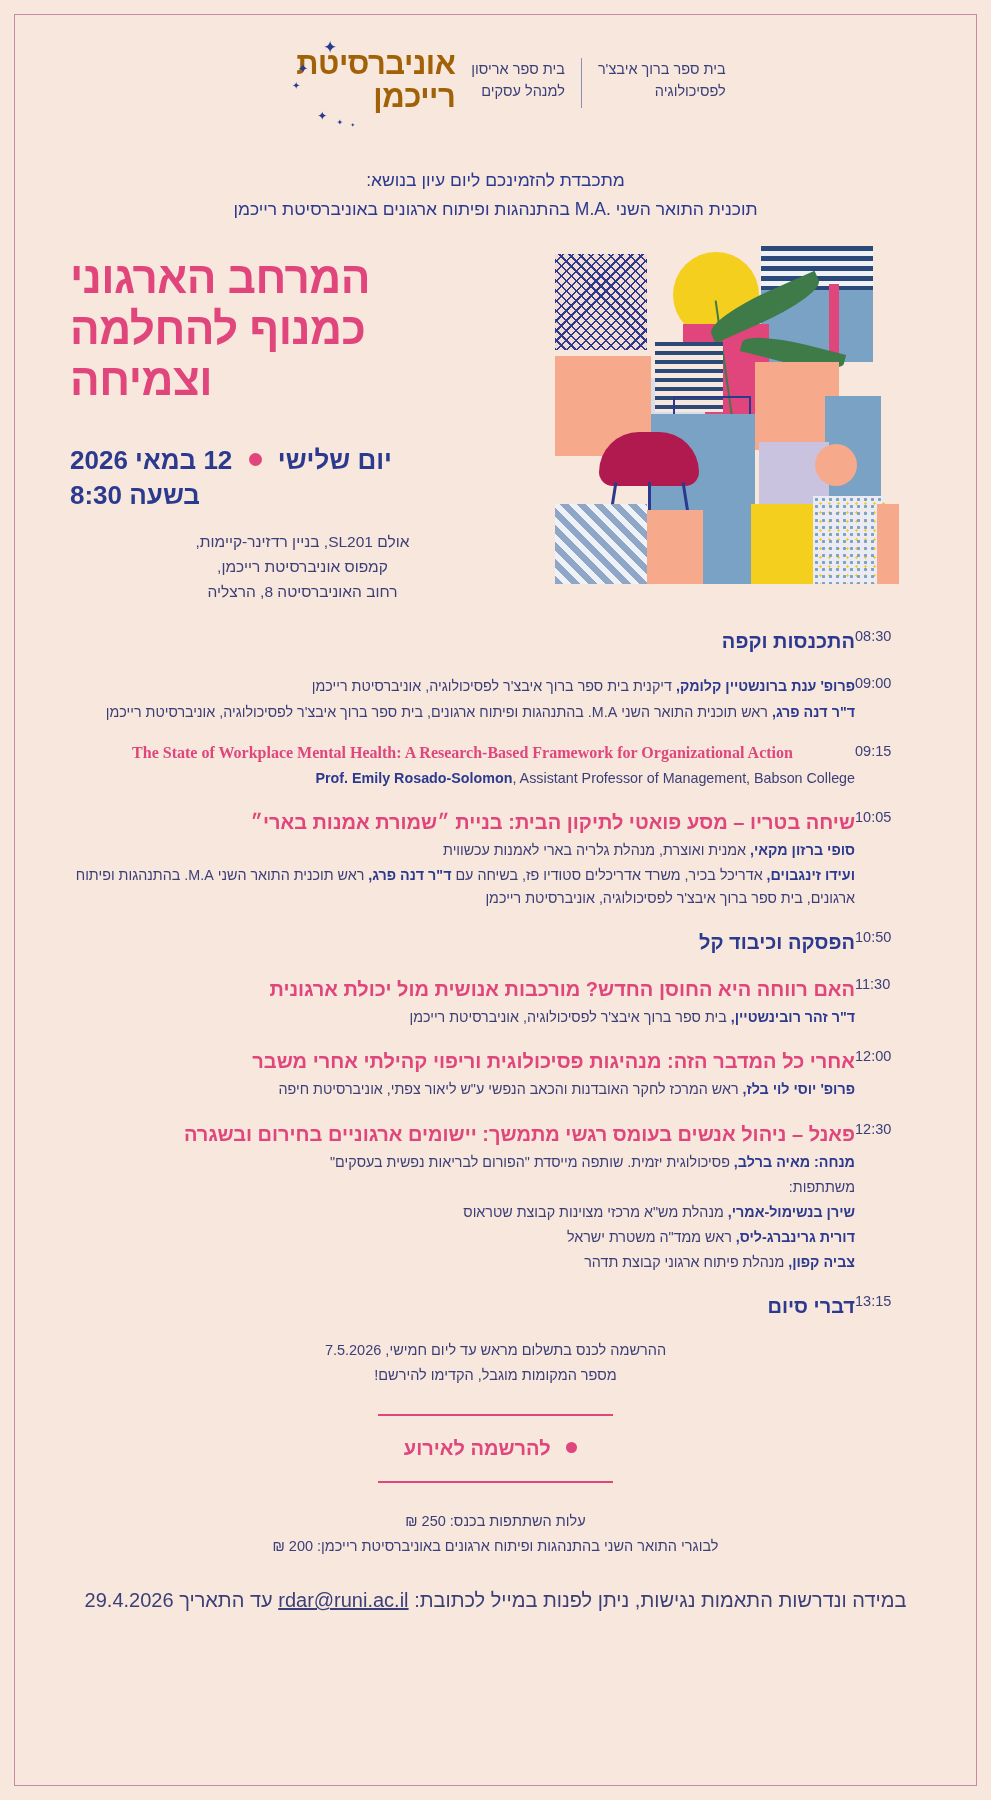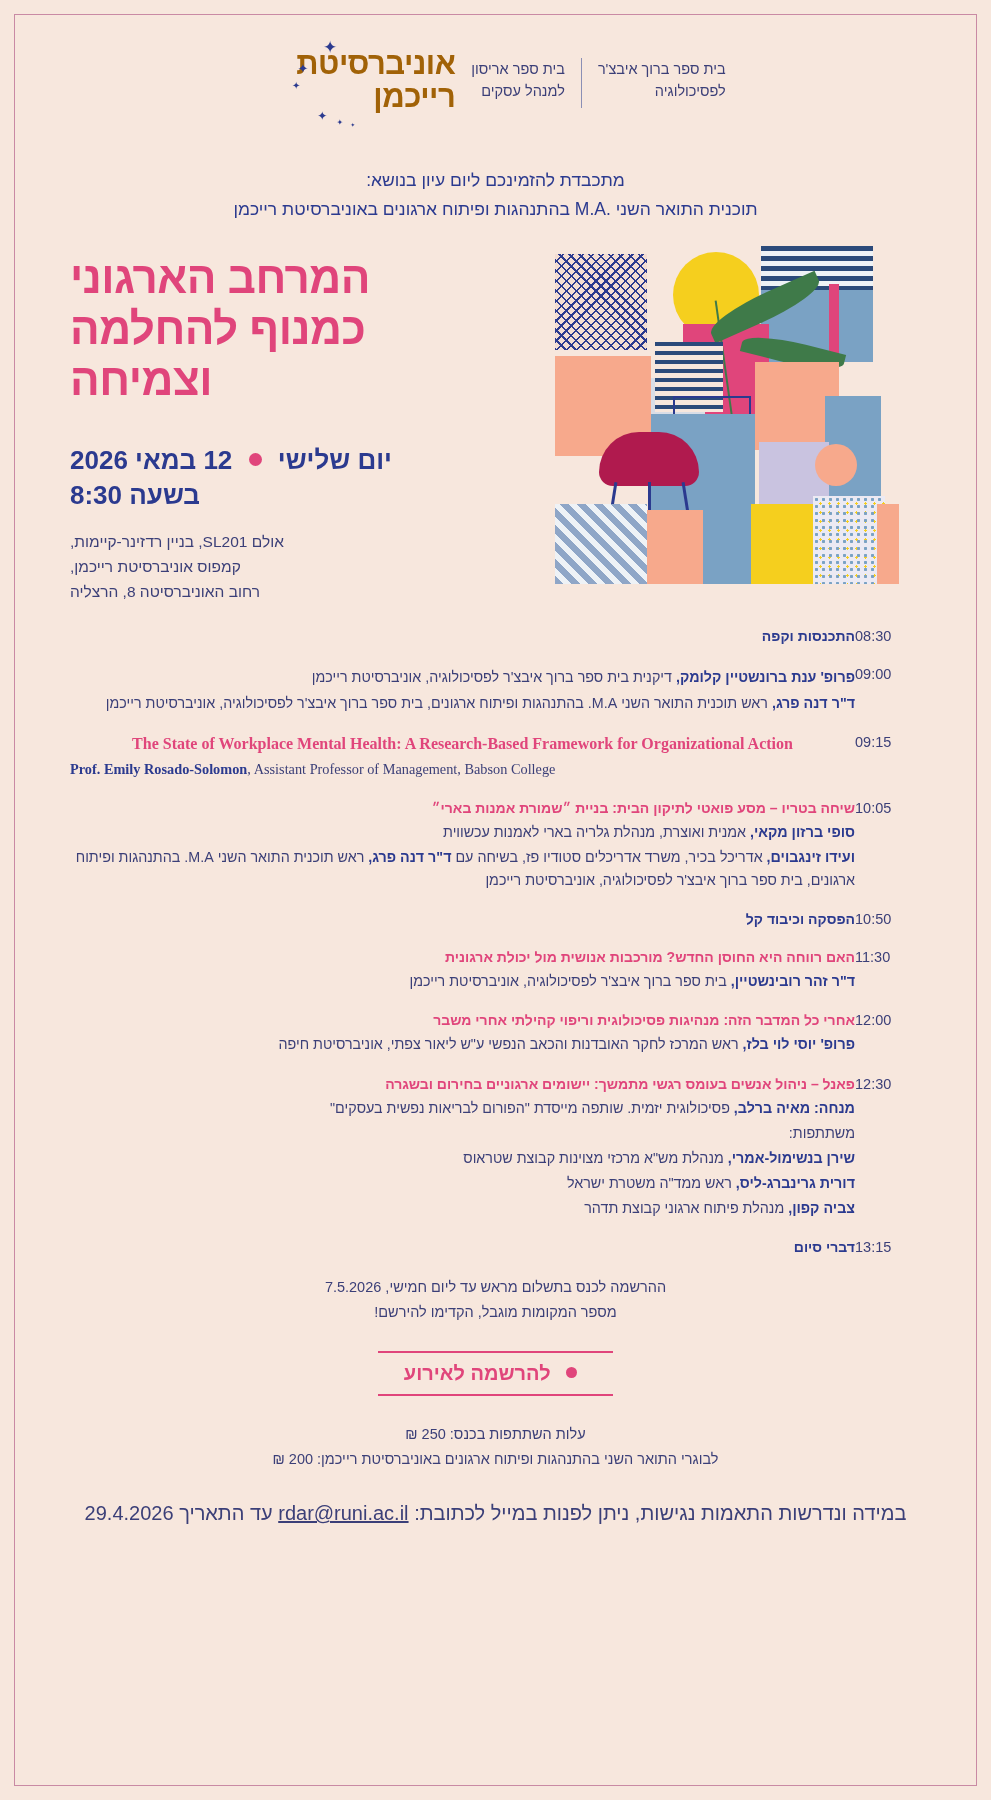--- a/index.html
+++ b/index.html
@@ -83,60 +83,60 @@
   .date{
     margin-top:38px;font-size:26px;font-weight:bold;color:#2b3a8f;
     text-align:left;line-height:1.35;direction:rtl;
   }
   .dot{
     display:inline-block;width:13px;height:13px;border-radius:50%;
     background:#e0457b;vertical-align:middle;margin:0 9px 4px 9px;
   }
   .addr{
     margin-top:16px;font-size:15.5px;line-height:1.62;
-    color:#3b3f78;text-align:left;direction:rtl;
+    color:#3b3f78;text-align:center;direction:rtl;
   }
 
   
   .agenda{margin-top:22px;}
   .row{
     display:flex;flex-direction:row;align-items:flex-start;
     margin-bottom:17px;
   }
   .time{
     width:66px;flex:none;font-size:14.5px;color:#3b3f78;
     text-align:left;direction:ltr;padding-top:2px;
     padding-inline-end:14px;box-sizing:border-box;
   }
   .body{flex:1;text-align:right;direction:rtl;}
   .head{
-    font-size:14px;font-weight:bold;color:#2b3a8f;line-height:1.5;
+    font-size:20px;font-weight:bold;color:#2b3a8f;line-height:1.5;
   }
   .head.pink{color:#e0457b;}
   .head.en{
     direction:ltr;text-align:center;
     font-family:"Liberation Serif","DejaVu Serif",serif;
     font-size:16px;font-weight:bold;color:#e0457b;
   }
   .sub{
     font-size:14.3px;color:#3b3f78;line-height:1.62;margin-top:2px;
   }
-  .sub.ctr{text-align:left;direction:ltr;font-family:Liberation Serif, serif;}
+  .sub.ctr{text-align:right;direction:ltr;}
   .sub b{color:#2b3a8f;}
   .sub.ctr b{color:#2b3a8f;}
 
   
   .notes{
     text-align:center;font-size:14.5px;line-height:1.7;
     color:#3b3f78;margin-top:16px;
   }
   .cta-wrap{text-align:center;margin-top:26px;}
   .cta{
     display:inline-block;position:relative;
-    padding:9px 26px;
+    padding:21px 26px;
     border-top:2px solid #e0457b;border-bottom:2px solid #e0457b;
     color:#e0457b;font-size:20px;font-weight:bold;direction:rtl;
   }
   .cta .d{
     display:inline-block;width:11px;height:11px;border-radius:50%;
     background:#e0457b;vertical-align:middle;margin:0 10px 3px 10px;
   }
   .fees{
     text-align:center;font-size:14.5px;line-height:1.75;
     color:#3b3f78;margin-top:26px;

